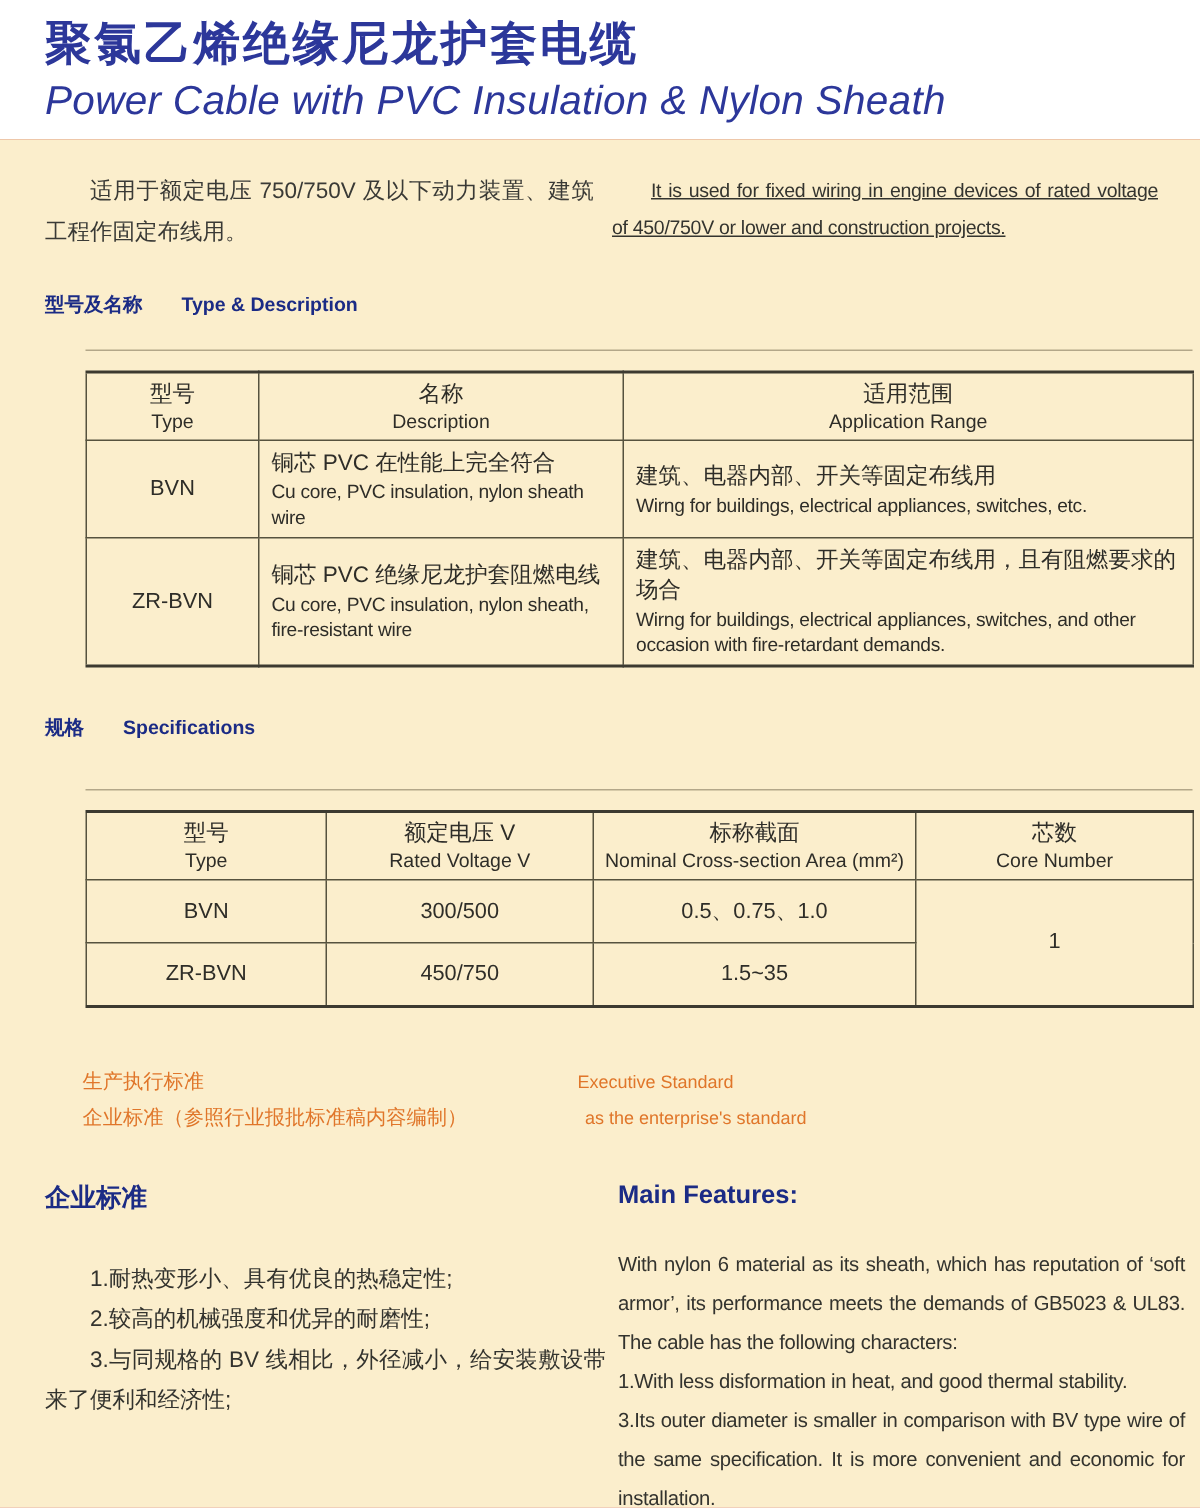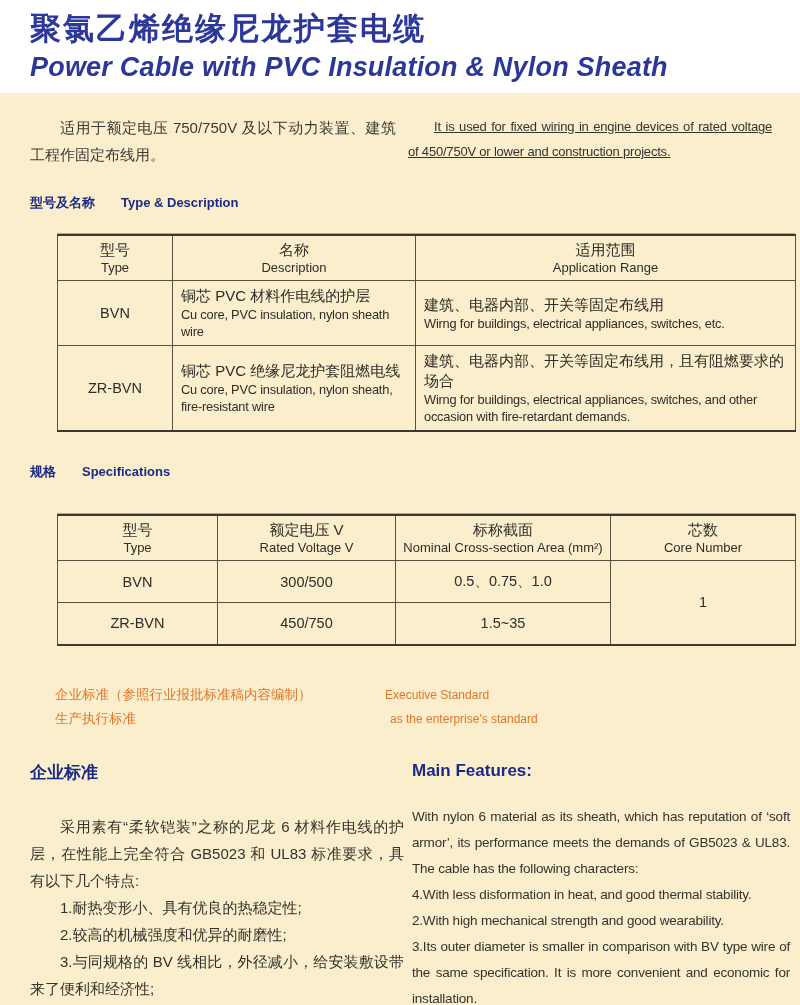--- a/index.html
+++ b/index.html
@@ -3,34 +3,34 @@
 <meta charset="utf-8">
 <style>
   * { margin:0; padding:0; box-sizing:border-box; }
   html,body { background:#ffffff; }
   body { font-family:"Liberation Sans","DejaVu Sans",sans-serif; }
   .page { position:relative; width:800px; height:1005px; background:#c2410c; overflow:hidden; }
 
   
   .header { background:#ffffff; padding:11px 0 0 30px; height:93px; }
   .title-zh { font-size:31px; font-weight:bold; color:#2c379a; letter-spacing:2px; line-height:36px; }
-  .title-en { font-size:27px; font-weight:bold; font-style:italic; color:#2c379a; margin-top:5px; letter-spacing:0.2px; }
+  .title-en { font-size:27px; font-weight:normal; font-style:italic; color:#2c379a; margin-top:5px; letter-spacing:0.2px; }
 
   
   .content { background:#fbeecc; height:912px; overflow:hidden; }
 
   .intro-row { display:flex; padding:21px 28px 0 30px; justify-content:space-between; }
   .intro-zh { width:366px; font-size:15px; line-height:27px; color:#3a3a36; text-align:justify; text-indent:2em; }
   .intro-en { width:364px; font-size:13px; line-height:25px; color:#34342f; text-align:justify; text-indent:26px; letter-spacing:-0.2px;text-decoration:underline; }
 
   .section-heading { margin:26px 0 0 30px; font-size:13px; font-weight:bold; color:#1b2b85; }
   .section-heading .gap { display:inline-block; width:26px; }
 
   
-  .table-wrap { margin:21px 0 0 57px; width:738px; border-top:1px solid rgba(90,80,55,0.45); padding-top:0; }
+  .table-wrap { margin:21px 0 0 57px; width:738px; border-top:1px solid rgba(90,80,55,0.45); padding-top:13px; }
   table { width:100%; border-collapse:collapse; table-layout:fixed;
           border-top:2px solid #3c3a30; border-bottom:2px solid #3c3a30; }
   th, td { border:1px solid #56523e; color:#2e2d28; vertical-align:middle; }
   th { font-weight:normal; text-align:center; padding:4px 2px; }
   .hzh { font-size:15px; line-height:19px; }
   .hen { font-size:13px; line-height:17px; }
   .cell-center { text-align:center; font-size:14.5px; }
   .cell-left { text-align:left; padding:5px 8px; }
   .czh { font-size:15px; line-height:20px; }
   .cen { font-size:12.8px; line-height:17px; letter-spacing:-0.2px; }
@@ -95,21 +95,21 @@
             <div class="hen">Description</div>
           </th>
           <th>
             <div class="hzh">适用范围</div>
             <div class="hen">Application Range</div>
           </th>
         </tr>
         <tr class="r1">
           <td class="cell-center">BVN</td>
           <td class="cell-left">
-            <div class="czh">铜芯 PVC 材料作电线的护层</div>
+            <div class="czh">铜芯 PVC 在性能上完全符合</div>
             <div class="cen">Cu core, PVC insulation, nylon sheath wire</div>
           </td>
           <td class="cell-left">
             <div class="czh">建筑、电器内部、开关等固定布线用</div>
             <div class="cen">Wirng for buildings, electrical appliances, switches, etc.</div>
           </td>
         </tr>
         <tr class="r2">
           <td class="cell-center">ZR-BVN</td>
           <td class="cell-left">
@@ -166,46 +166,44 @@
           <td>ZR-BVN</td>
           <td>450/750</td>
           <td>1.5~35</td>
         </tr>
       </tbody>
         </table>
     </div>
 
     <div class="standards">
       <div class="std-left">
+        <div>生产执行标准</div>
         <div>企业标准（参照行业报批标准稿内容编制）</div>
-        <div>生产执行标准</div>
       </div>
       <div class="std-right">
         <div>Executive Standard</div>
         <div class="l2">as the enterprise's standard</div>
       </div>
     </div>
 
     <div class="features-row">
       <div class="feat-left">
         <div class="feat-heading">企业标准</div>
         <div class="feat-zh-body">
-          <p>采用素有“柔软铠装”之称的尼龙 6 材料作电线的护层，在性能上完全符合 GB5023 和 UL83 标准要求，具有以下几个特点:</p>
           <p>1.耐热变形小、具有优良的热稳定性;</p>
           <p>2.较高的机械强度和优异的耐磨性;</p>
           <p>3.与同规格的 BV 线相比，外径减小，给安装敷设带来了便利和经济性;</p>
 
         </div>
       </div>
       <div class="feat-right">
         <div class="feat-heading">Main Features:</div>
         <div class="feat-en-body">
           <p>With nylon 6 material as its sheath, which has reputation of ‘soft armor’, its performance meets the demands of GB5023 &amp; UL83. The cable has the following characters:</p>
-          <p>4.With less disformation in heat, and good thermal stability.</p>
-          <p>2.With high mechanical strength and good wearability.</p>
+          <p>1.With less disformation in heat, and good thermal stability.</p>
           <p>3.Its outer diameter is smaller in comparison with BV type wire of the same specification. It is more convenient and economic for installation.</p>
 
         </div>
       </div>
     </div>
 
   </div>
 </div>
 
 </body></html>

